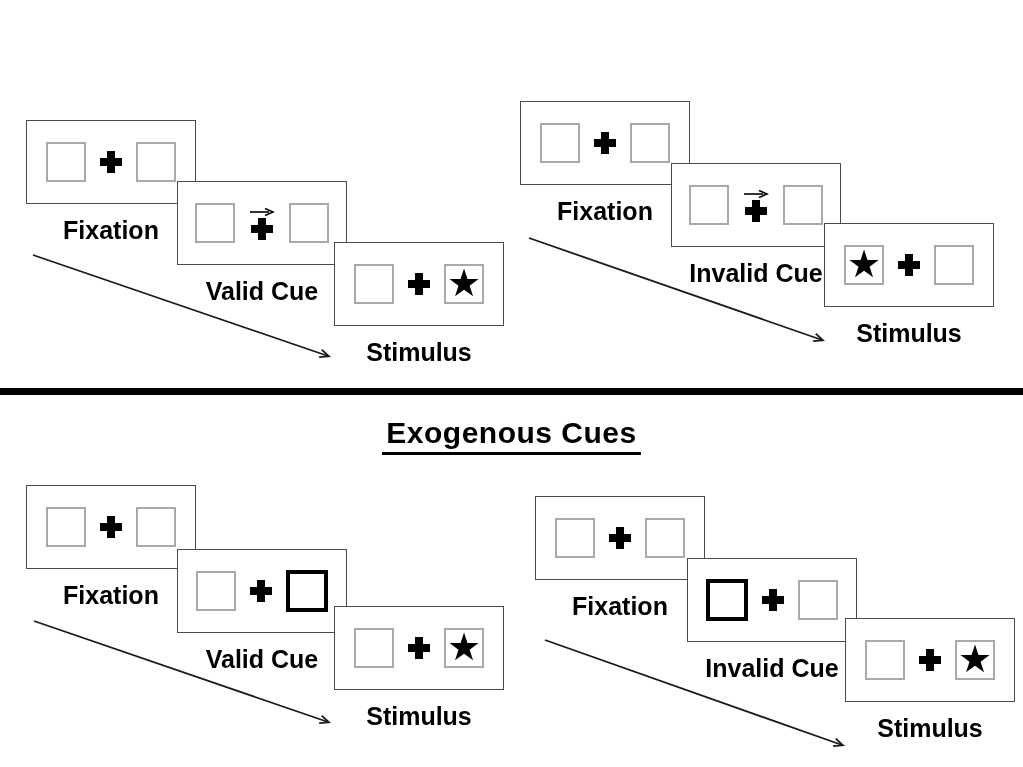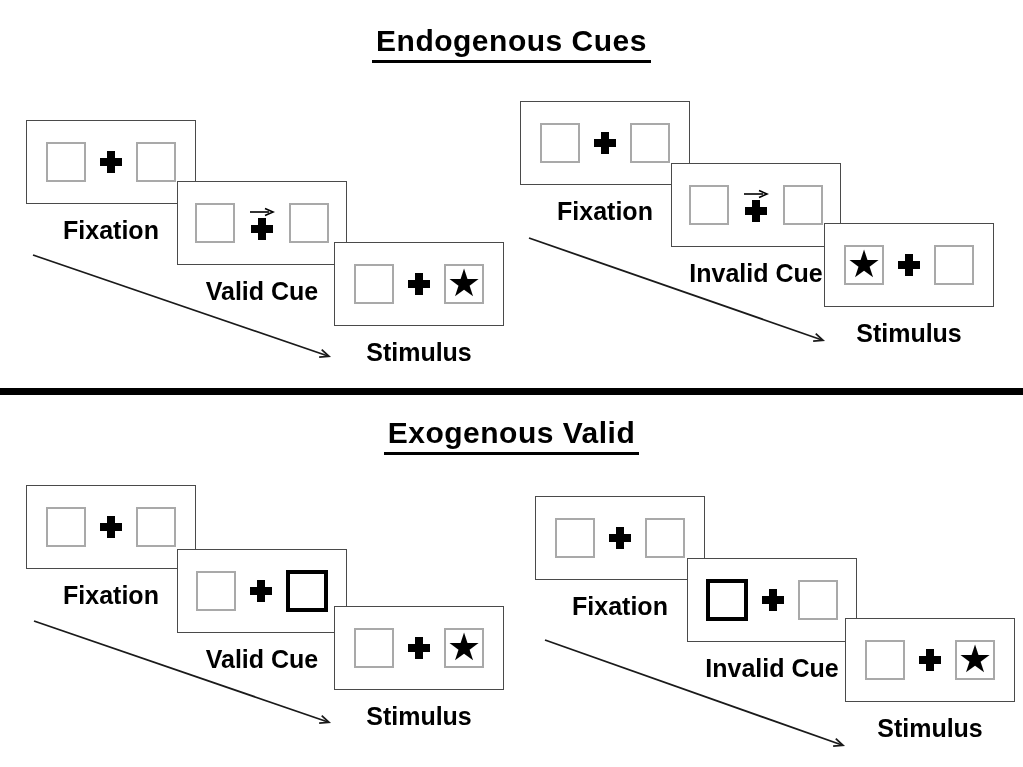--- a/index.html
+++ b/index.html
@@ -39,23 +39,20 @@
     position:absolute;width:170px;text-align:center;
     font-size:25px;font-weight:bold;white-space:nowrap;
   }
   .arrows{position:absolute;left:0;top:0;width:1023px;height:767px;pointer-events:none;}
 </style>
 </head>
 <body>
 
 <div class="stage">
 
-  <div class="section-title" style="top:24px;">
-    <span class="u">Endogenous Cues</span>
-  </div>
 
   <div class="panel" style="left:26px;top:120px;z-index:1;">
     <div class="sq"></div>
     <div class="plus"></div>
     <div class="sq"></div>
   </div>
   <div class="plabel" style="left:26px;top:216px;">Fixation</div>
 
   <div class="panel" style="left:177px;top:181px;z-index:2;">
     <div class="sq"></div>
@@ -104,21 +101,21 @@
         <span class="star">★</span>
       </div>
     <div class="plus"></div>
     <div class="sq"></div>
   </div>
   <div class="plabel" style="left:824px;top:319px;">Stimulus</div>
 
   <div class="divider"></div>
 
   <div class="section-title" style="top:416px;">
-    <span class="u">Exogenous Valid</span>
+    <span class="u">Exogenous Cues</span>
   </div>
 
   <div class="panel" style="left:26px;top:485px;z-index:1;">
     <div class="sq"></div>
     <div class="plus"></div>
     <div class="sq"></div>
   </div>
   <div class="plabel" style="left:26px;top:581px;">Fixation</div>
 
   <div class="panel" style="left:177px;top:549px;z-index:2;">

